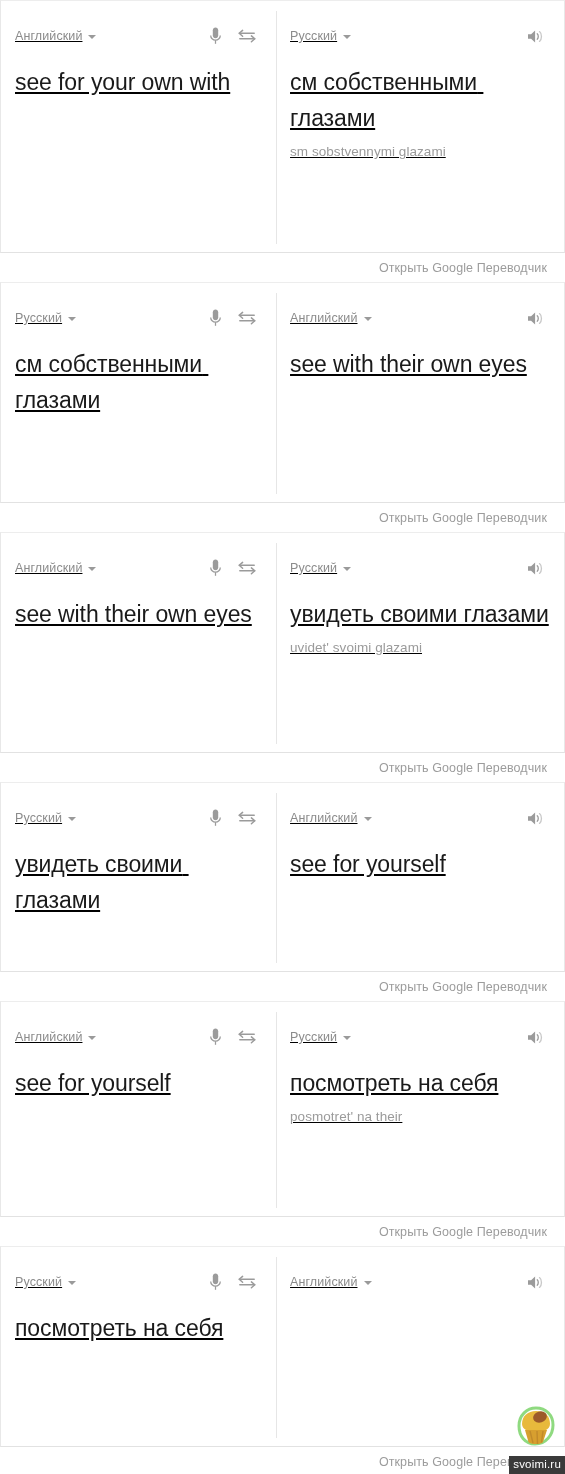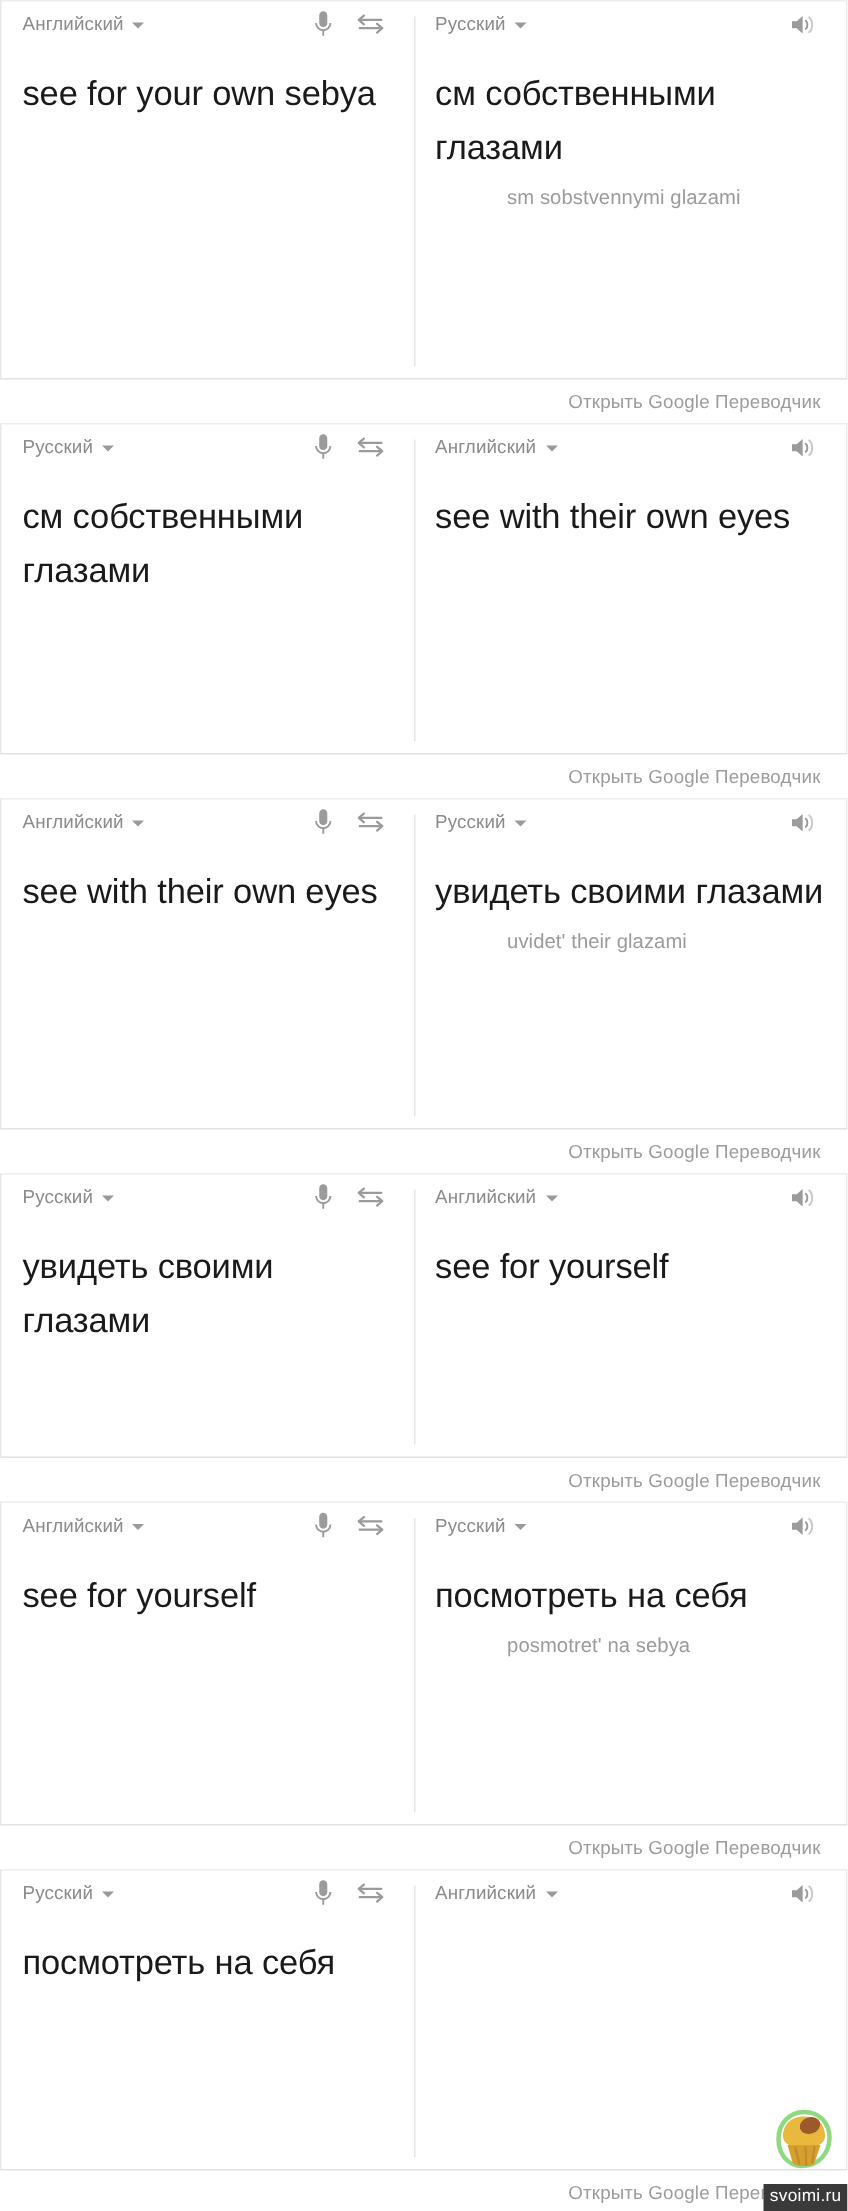--- a/index.html
+++ b/index.html
@@ -45,21 +45,22 @@
     position: absolute;
     left: 275px;
     top: 10px;
     bottom: 8px;
     width: 1px;
     background: #e6e6e6;
   }
 
   .tw-pane {
     position: relative;
-    padding: 4px 14px 10px 14px;
+    padding: 24px 14px 10px 14px;
+    text-decoration: underline;
   }
   .tw-pane.src { width: 276px; }
   .tw-pane.dst { width: 289px; }
 
   .tw-head {
     height: 22px;
     display: flex;
     align-items: center;
     position: relative;
   }
@@ -110,21 +111,20 @@
     letter-spacing: -0.1px;
     word-wrap: break-word;
     white-space: pre-wrap;
   }
   .tw-translit {
     margin-top: 7px;
     font-size: 13.5px;
     line-height: 18px;
     color: #9b9b9b;
     letter-spacing: 0.05px;
-    margin-left: 48px;
   }
 
   .tw-foot {
     height: 29px;
     display: flex;
     align-items: center;
     justify-content: flex-end;
     padding-right: 18px;
     background: #ffffff;
   }
@@ -189,21 +189,21 @@
                 <svg width="18" height="14" viewBox="0 0 18 14">
                   <path d="M4.6 1.4 L1.2 4.3 L4.6 7.2" fill="none" stroke="#9b9b9b" stroke-width="1.5" stroke-linecap="round" stroke-linejoin="round"></path>
                   <path d="M1.4 4.3 H16.2" stroke="#9b9b9b" stroke-width="1.5" stroke-linecap="round"></path>
                   <path d="M13.4 6.9 L16.8 9.8 L13.4 12.7" fill="none" stroke="#9b9b9b" stroke-width="1.5" stroke-linecap="round" stroke-linejoin="round"></path>
                   <path d="M16.6 9.8 H1.8" stroke="#9b9b9b" stroke-width="1.5" stroke-linecap="round"></path>
                 </svg>
               </span>
             </span>
           </div>
           <div class="tw-body">
-            <div class="tw-text">see for your own sebya</div>
+            <div class="tw-text">see for your own with</div>
           </div>
         </div>
         <div class="tw-pane dst">
           <div class="tw-head">
             <span class="tw-lang">
               <span>Русский</span>
               <span class="caret"></span>
             </span>
             <span class="tw-head-icons">
               <span class="ico">
@@ -321,21 +321,21 @@
                 <svg width="17" height="15" viewBox="0 0 17 15">
                   <path d="M1 5.2 H4.1 L8.1 1.6 V13.4 L4.1 9.8 H1 Z" fill="#9b9b9b"></path>
                   <path d="M10.2 4.8 C11.6 5.9 11.6 9.1 10.2 10.2" fill="none" stroke="#9b9b9b" stroke-width="1.3" stroke-linecap="round"></path>
                   <path d="M12.5 2.6 C15.1 4.6 15.1 10.4 12.5 12.4" fill="none" stroke="#9b9b9b" stroke-width="1.3" stroke-linecap="round" opacity="0.55"></path>
                 </svg>
               </span>
             </span>
           </div>
           <div class="tw-body">
             <div class="tw-text">увидеть своими глазами</div>
-            <div class="tw-translit">uvidet' their glazami</div>
+            <div class="tw-translit">uvidet' svoimi glazami</div>
           </div>
         </div>
       </div>
       <div class="tw-foot">
         <a class="tw-foot-link" href="#">Открыть Google Переводчик</a>
       </div>
     </div>
     <div class="tw-block">
       <div class="tw-card" style="height:190px">
         <div class="tw-pane src">
@@ -432,21 +432,21 @@
                 <svg width="17" height="15" viewBox="0 0 17 15">
                   <path d="M1 5.2 H4.1 L8.1 1.6 V13.4 L4.1 9.8 H1 Z" fill="#9b9b9b"></path>
                   <path d="M10.2 4.8 C11.6 5.9 11.6 9.1 10.2 10.2" fill="none" stroke="#9b9b9b" stroke-width="1.3" stroke-linecap="round"></path>
                   <path d="M12.5 2.6 C15.1 4.6 15.1 10.4 12.5 12.4" fill="none" stroke="#9b9b9b" stroke-width="1.3" stroke-linecap="round" opacity="0.55"></path>
                 </svg>
               </span>
             </span>
           </div>
           <div class="tw-body">
             <div class="tw-text">посмотреть на себя</div>
-            <div class="tw-translit">posmotret' na sebya</div>
+            <div class="tw-translit">posmotret' na their</div>
           </div>
         </div>
       </div>
       <div class="tw-foot">
         <a class="tw-foot-link" href="#">Открыть Google Переводчик</a>
       </div>
     </div>
     <div class="tw-block">
       <div class="tw-card" style="height:201px">
         <div class="tw-pane src">

